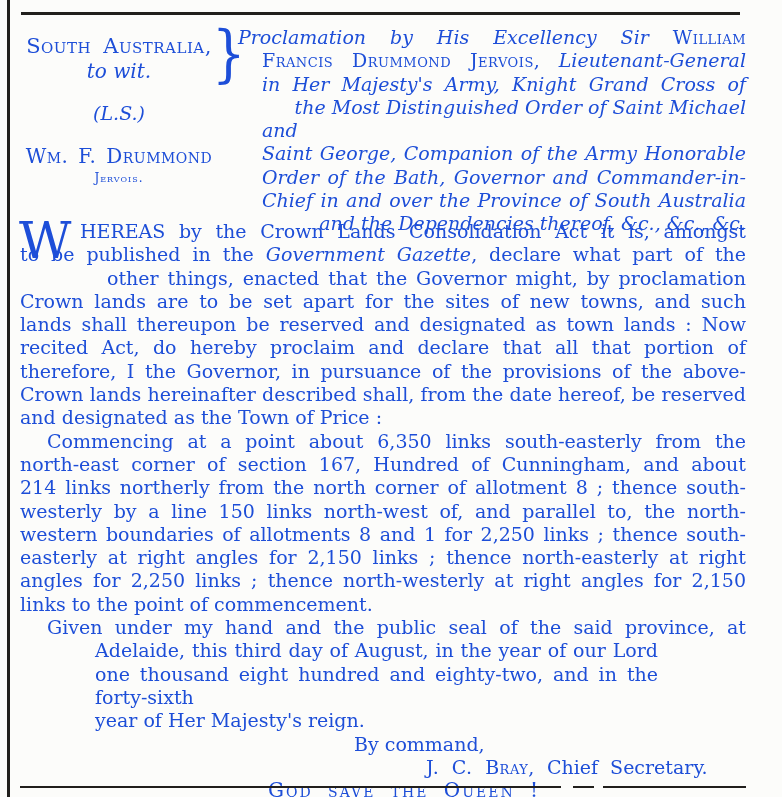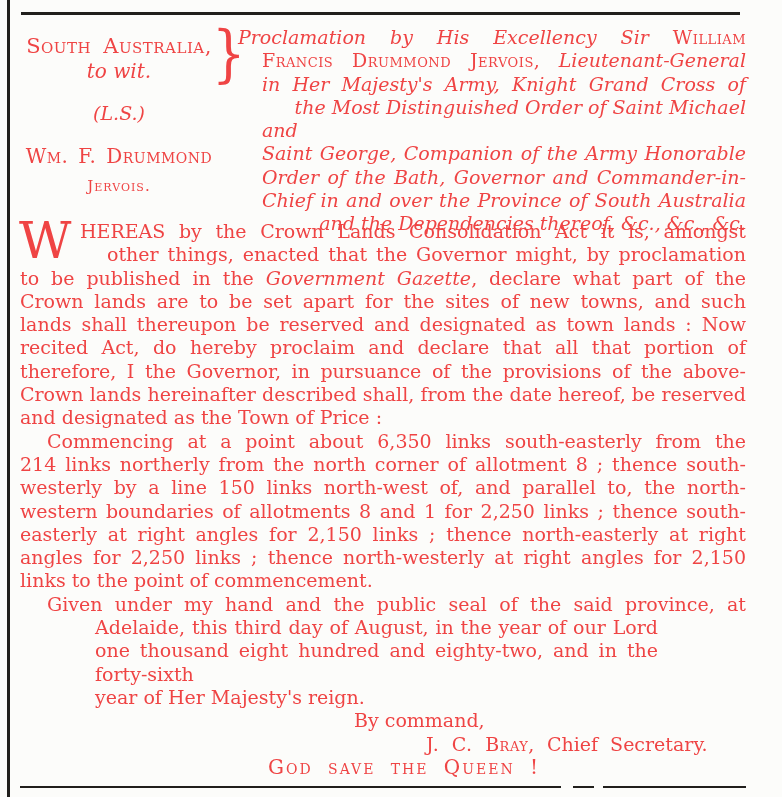--- a/index.html
+++ b/index.html
@@ -1,40 +1,40 @@
 <!DOCTYPE html>
 <html><head>
 <meta charset="utf-8">
 <style>
   html,body { margin:0; padding:0; background:#ffffff; }
   .page {
     position: relative;
     width: 782px; height: 797px;
     background: #fcfcfa;
     font-family: "DejaVu Serif", "Liberation Serif", serif;
-    color: #ef4444;
+    color: #1d4ed8;
     overflow: hidden;
     text-decoration: underline;
   }
   
   .rule-left   { position:absolute; left:7px; top:0; bottom:0; width:3px; background:#211f1c; }
   .rule-top    { position:absolute; left:21px; top:12px; width:719px; height:3px; background:#211f1c; }
   .rule-bottom { position:absolute; top:786px; height:2px; background:#211f1c; }
   .rb1 { left:20px;  width:541px; }
   .rb2 { left:573px; width:21px;  }
   .rb3 { left:603px; width:143px; }
 
   
   .header { position:absolute; left:20px; top:26px; right:36px; }
   .header-left { position:absolute; left:0; top:8px; width:198px; text-align:center; }
   .sa    { font-variant:small-caps; font-size:21px; letter-spacing:.5px; word-spacing:5px; white-space:nowrap; }
   .towit { font-style:italic; font-size:20px; margin-top:1px; }
   .seal  { font-style:italic; font-size:19px; margin-top:19px; }
   .name1 { font-variant:small-caps; font-size:20px; letter-spacing:.5px; word-spacing:3px; margin-top:20px; white-space:nowrap; }
-  .name2 { font-variant:small-caps; font-size:15px; letter-spacing:1px; margin-top:9px; }
+  .name2 { font-variant:small-caps; font-size:12px; letter-spacing:1px; margin-top:3px; }
   .brace { position:absolute; left:192px; top:-3px; font-size:62px; line-height:62px; transform:scaleX(.85); transform-origin:left top; }
 
   .header-right { margin-left:218px; font-size:19px; line-height:23.2px; }
   .header-right .tl:not(:first-child) { padding-left:24px;text-align:right; }
 
   
   .seg-i  { font-style:italic;margin-top:36px; }
   .seg-sc { font-style:normal; font-variant:small-caps; letter-spacing:.5px; }
 
   
@@ -78,31 +78,32 @@
         <div class="tl j"><span class="seg-i">Order of the Bath, Governor and Commander-in-</span></div>
         <div class="tl j"><span class="seg-i">Chief in and over the Province of South Australia</span></div>
         <div class="tl"><span class="seg-i">and the Dependencies thereof, &amp;c., &amp;c., &amp;c.</span></div>
       </div>
   </div>
 
   <div class="body">
     <div class="para" id="p1">
       <span class="dropcap">W</span>
     <div class="tl j dc1"><span>HEREAS by the Crown Lands Consolidation Act it is, amongst</span></div>
+        <div class="tl j"><span>to be published in the </span><span class="seg-i">Government Gazette</span><span>, declare what part of the</span></div>
         <div class="tl j dc2"><span>other things, enacted that the Governor might, by proclamation</span></div>
-        <div class="tl j"><span>to be published in the </span><span class="seg-i">Government Gazette</span><span>, declare what part of the</span></div>
         <div class="tl j"><span>Crown lands are to be set apart for the sites of new towns, and such</span></div>
         <div class="tl j"><span>lands shall thereupon be reserved and designated as town lands : Now</span></div>
         <div class="tl j"><span>recited Act, do hereby proclaim and declare that all that portion of</span></div>
         <div class="tl j"><span>therefore, I the Governor, in pursuance of the provisions of the above-</span></div>
         <div class="tl j"><span>Crown lands hereinafter described shall, from the date hereof, be reserved</span></div>
         <div class="tl"><span>and designated as the Town of Price :</span></div>
       </div>
     <div class="para" id="p2">
         <div class="tl j ind"><span>Commencing at a point about 6,350 links south-easterly from the</span></div>
+        <div class="tl j"><span>north-east corner of section 167, Hundred of Cunningham, and about</span></div>
         <div class="tl j"><span>214 links northerly from the north corner of allotment 8 ; thence south-</span></div>
         <div class="tl j"><span>westerly by a line 150 links north-west of, and parallel to, the north-</span></div>
         <div class="tl j"><span>western boundaries of allotments 8 and 1 for 2,250 links ; thence south-</span></div>
         <div class="tl j"><span>easterly at right angles for 2,150 links ; thence north-easterly at right</span></div>
         <div class="tl j"><span>angles for 2,250 links ; thence north-westerly at right angles for 2,150</span></div>
         <div class="tl"><span>links to the point of commencement.</span></div>
       </div>
     <div class="para" id="p3">
         <div class="tl j ind"><span>Given under my hand and the public seal of the said province, at</span></div>
         <div class="tl j hang narrow"><span>Adelaide, this third day of August, in the year of our Lord</span></div>

